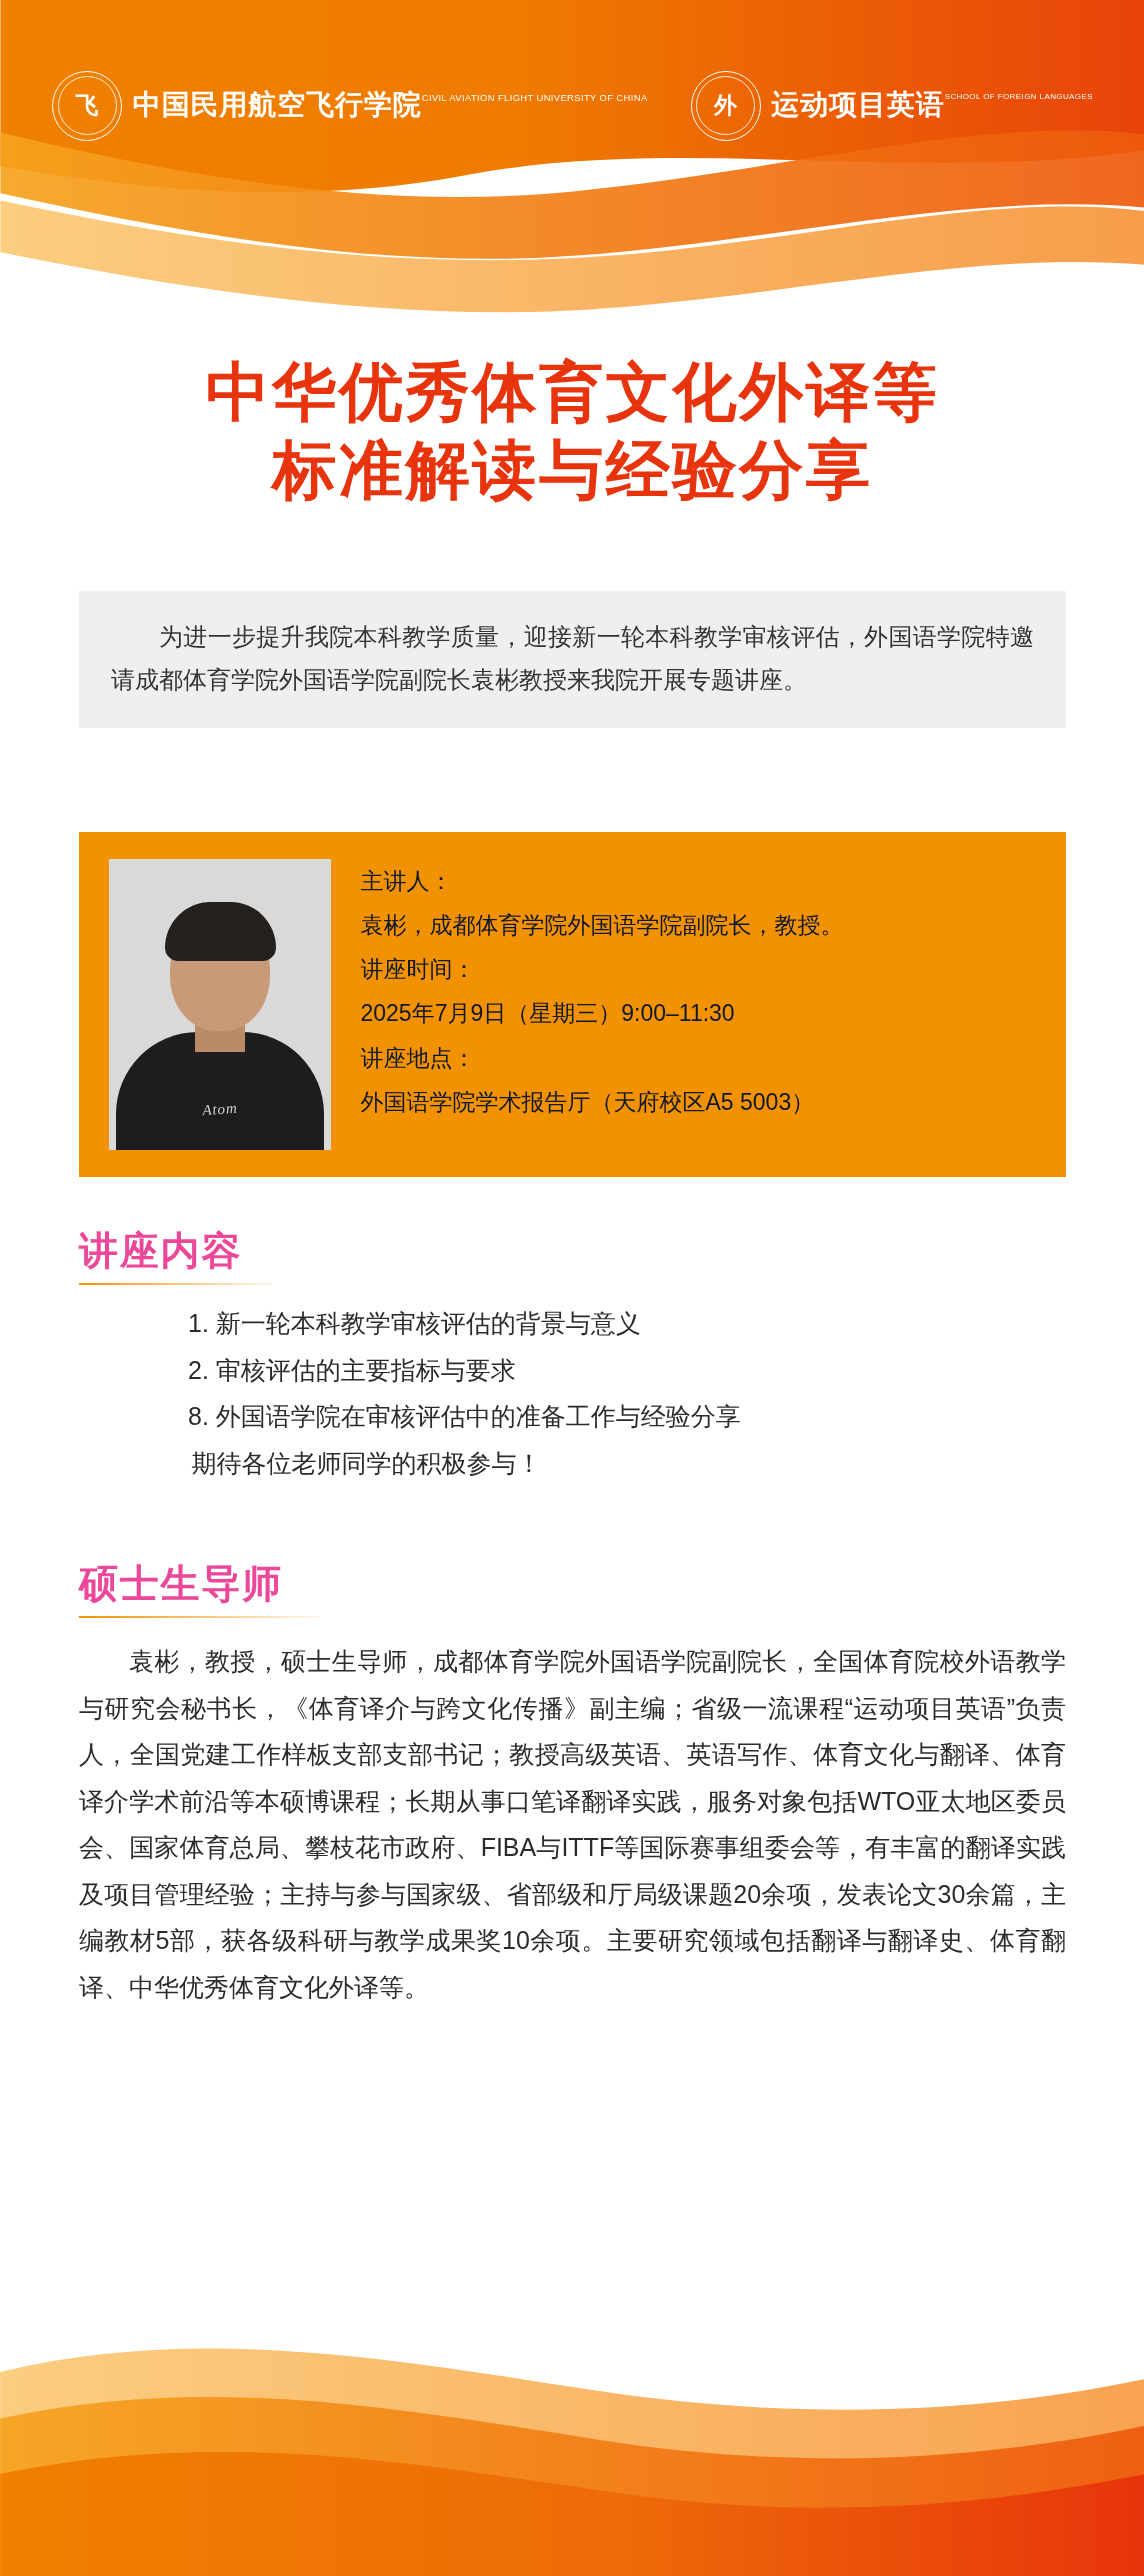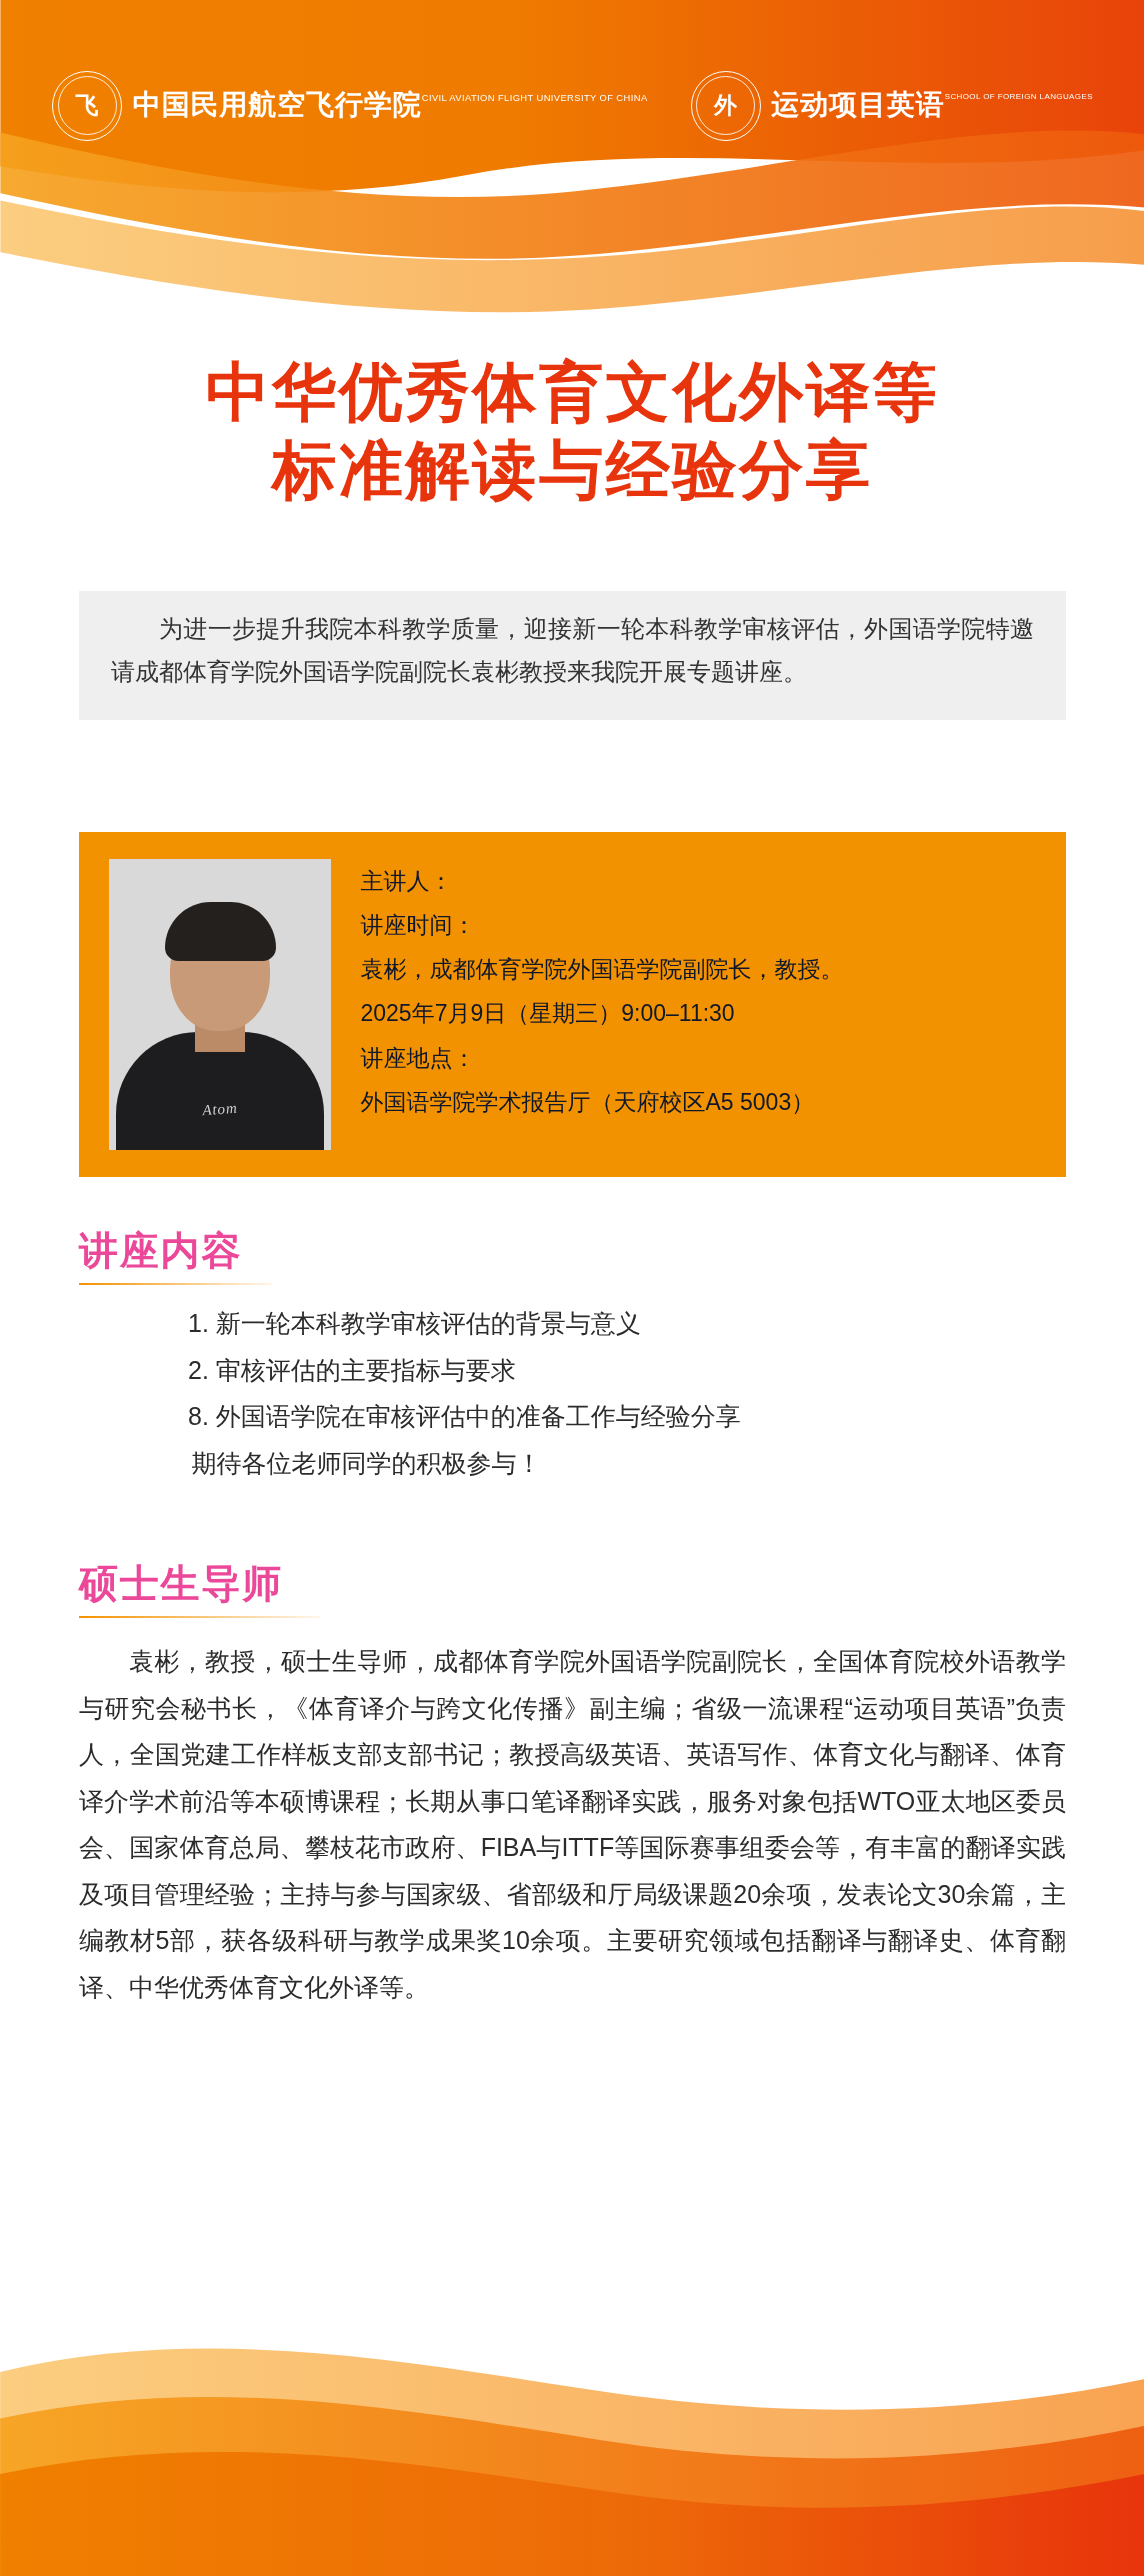--- a/index.html
+++ b/index.html
@@ -119,21 +119,21 @@
     text-shadow: 1.8px 1.8px 0 rgba(255,255,255,0.55);
   }
 
   
   .intro-box {
     position: absolute;
     top: 591px;
     left: 79px;
     width: 987px;
     background: #efefef;
-    padding: 17px 32px 27px 32px;
+    padding: 25px 32px 27px 32px;
     box-sizing: border-box;
     z-index: 6;
   }
   .intro-text {
     font-size: 24px;
     line-height: 1.78;
     color: #333333;
     text-indent: 2em;
     text-align: justify;
   }
@@ -350,22 +350,22 @@
     <div class="speaker-photo">
       <div class="ph-bg"></div>
       <div class="ph-body"></div>
       <div class="ph-neck"></div>
       <div class="ph-head"></div>
       <div class="ph-hair"></div>
       <div class="ph-text">Atom</div>
     </div>
     <div class="speaker-info">
       <div>主讲人：</div>
+      <div>袁彬，成都体育学院外国语学院副院长，教授。</div>
       <div>讲座时间：</div>
-      <div>袁彬，成都体育学院外国语学院副院长，教授。</div>
       <div>2025年7月9日（星期三）9:00–11:30</div>
       <div>讲座地点：</div>
       <div>外国语学院学术报告厅（天府校区A5 5003）</div>
     </div>
   </div>
 
   <div class="section-heading" id="heading-content">
     <span class="sh-text">讲座内容</span>
   </div>
 

